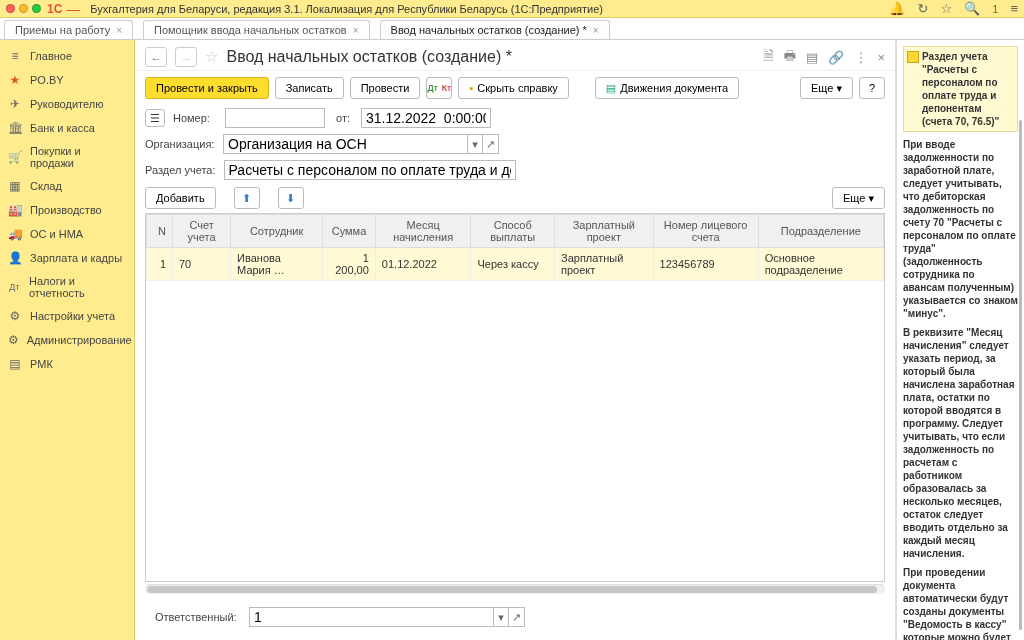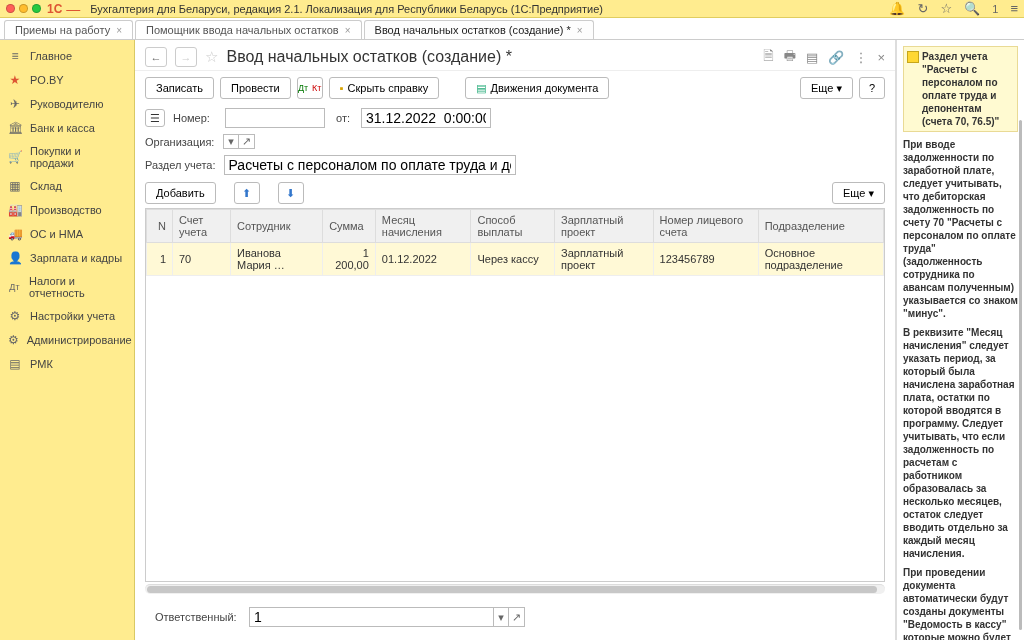--- a/index.html
+++ b/index.html
@@ -9,21 +9,21 @@
 .titlebar .dots { display: flex; gap: 4px; margin-right: 6px; }
 .titlebar .dot { width: 9px; height: 9px; border-radius: 50%; border: 1px solid rgba(0,0,0,.2); }
 .titlebar .dot.r { background: #ff5f56; } .titlebar .dot.y { background: #ffbd2e; } .titlebar .dot.g { background: #27c93f; }
 .titlebar .logo { font-weight: bold; color: #d53; margin-right: 4px; font-size: 12px; }
 .titlebar .dash { color: #d53; margin-right: 10px; font-size: 14px; }
 .titlebar .title { flex: 1; color: #333; }
 .titlebar .ticons { display: flex; gap: 12px; color: #666; font-size: 13px; align-items: center; }
 .titlebar .ticons span { cursor: pointer; }
 
 .tabbar { background: #fff; border-bottom: 1px solid #ccc; display: flex; height: 22px; padding-left: 4px; }
-.tabbar .tab { padding: 3px 10px; border: 1px solid #ccc; border-bottom: none; background: #fff; margin-right: 2px; border-radius: 3px 3px 0 0; font-size: 11px; display: flex; align-items: center; gap: 6px; cursor: pointer; color: #555; margin-top: 2px; }
+.tabbar .tab { padding: 3px 10px; border: 1px solid #ccc; border-bottom: none; background: #fff; margin-right: 10px; border-radius: 3px 3px 0 0; font-size: 11px; display: flex; align-items: center; gap: 6px; cursor: pointer; color: #555; margin-top: 2px; }
 .tabbar .tab.active { background: #fdfdfd; color: #222; }
 .tabbar .close { color: #999; font-size: 10px; }
 
 .frame { display: flex; height: 600px; }
 
 .sidebar { width: 135px; background: #ffec8f; border-right: 1px solid #d9c965; padding-top: 4px; }
 .sidebar .item { display: flex; align-items: center; padding: 5px 8px; color: #444; gap: 8px; cursor: pointer; }
 .sidebar .item .ic { width: 14px; text-align: center; color: #666; font-size: 12px; }
 
 .main { flex: 1; display: flex; flex-direction: column; border-right: 1px solid #ddd; }
@@ -42,21 +42,21 @@
 .input { border: 1px solid #bbb; padding: 2px 4px; height: 20px; font-size: 14px; background: #fff; }
 .combo { display: flex; }
 .combo .input { border-right: none; }
 .combo .dd { border: 1px solid #bbb; width: 16px; display: flex; align-items: center; justify-content: center; cursor: pointer; background: #fff; color: #666; }
 .combo .ext { border: 1px solid #bbb; border-left: none; width: 16px; display: flex; align-items: center; justify-content: center; cursor: pointer; background: #fff; color: #666; }
 
 .tbltoolbar { padding: 4px 10px; display: flex; gap: 18px; align-items: center; }
 
 .grid { flex: 1; margin: 0 10px; border: 1px solid #ccc; overflow: hidden; display: flex; flex-direction: column; }
 .grid table { width: 100%; border-collapse: collapse; font-size: 11px; }
-.grid th { background: #f0f0f0; border: 1px solid #ddd; padding: 4px 6px; text-align: left; font-weight: 400; color: #555; }
+.grid th { background: #f0f0f0; border: 1px solid #ddd; padding: 4px 6px; text-align: center; font-weight: 400; color: #555; }
 .grid td { border: 1px solid #eee; padding: 4px 6px; }
 .grid tbody tr { background: #fff9d6; }
 .grid .n { text-align: right; width: 26px; }
 .grid .scrollarea { flex: 1; background: #fff; }
 .scrollbar-h { height: 10px; background: #f0f0f0; border-top: 1px solid #ddd; margin: 2px 10px 6px; border-radius: 5px; position: relative; }
 .scrollbar-h .thumb { position: absolute; left: 2px; top: 1px; bottom: 1px; width: 730px; background: #c7c7c7; border-radius: 4px; }
 
 .bottomform { padding: 4px 10px 10px; }
 
 .helppane { width: 128px; background: #fff; border-left: 1px solid #ddd; padding: 6px; font-size: 10px; line-height: 1.3; color: #333; overflow: hidden; position: relative; }
@@ -72,21 +72,21 @@
 <body>
 
 <div class="titlebar">
   <div class="dots">
     <div class="dot r"></div>
     <div class="dot y"></div>
     <div class="dot g"></div>
   </div>
   <span class="logo">1C</span>
   <span class="dash">—</span>
-  <span class="title">Бухгалтерия для Беларуси, редакция 2.1. Локализация для Республики Беларусь   (1С:Предприятие)</span>
+  <span class="title">Бухгалтерия для Беларуси, редакция 3.1. Локализация для Республики Беларусь   (1С:Предприятие)</span>
   <div class="ticons">
     <span>🔔</span>
     <span>↻</span>
     <span>☆</span>
     <span>🔍</span>
     <span style="font-size:11px">1</span>
     <span>≡</span>
   </div>
 </div>
 
@@ -171,20 +171,21 @@
         <span>🗎</span>
         <span>🖶</span>
         <span>▤</span>
         <span>🔗</span>
         <span>⋮</span>
         <span>×</span>
       </div>
     </div>
 
     <div class="toolbar">
+      <button class="btn primary">Провести и закрыть</button>
       <button class="btn">Записать</button>
       <button class="btn">Провести</button>
       <button class="btn icon-only" style="font-size:9px;color:#070">Дт<span style="color:#c00">Кт</span></button>
       <button class="btn">
           <span style="color:#d9a400">▪</span>
           <span>Скрыть справку</span>
         </button>
       <button class="btn" style="margin-left:20px">
           <span style="color:#2a7">▤</span>
           <span>Движения документа</span>
@@ -198,20 +199,21 @@
       <span class="btn icon-only" style="width:20px;height:18px">☰</span>
       <label style="min-width:44px">Номер:</label>
       <input class="input" style="width: 100px;">
       <label style="min-width:20px;text-align:center">от:</label>
       <input class="input" style="width: 130px;" value="31.12.2022  0:00:00">
     </div>
 
     <div class="formrow">
       <label style="min-width:70px">Организация:</label>
       <div class="combo">
+        <input class="input" style="width: 244px;" value="Организация на ОСН">
         <div class="dd">▾</div>
         <div class="ext">↗</div>
       </div>
     </div>
 
     <div class="formrow">
       <label style="min-width:70px">Раздел учета:</label>
       <input class="input" style="width: 292px;" value="Расчеты с персоналом по оплате труда и депонентам (счета 70, 7">
     </div>
 

